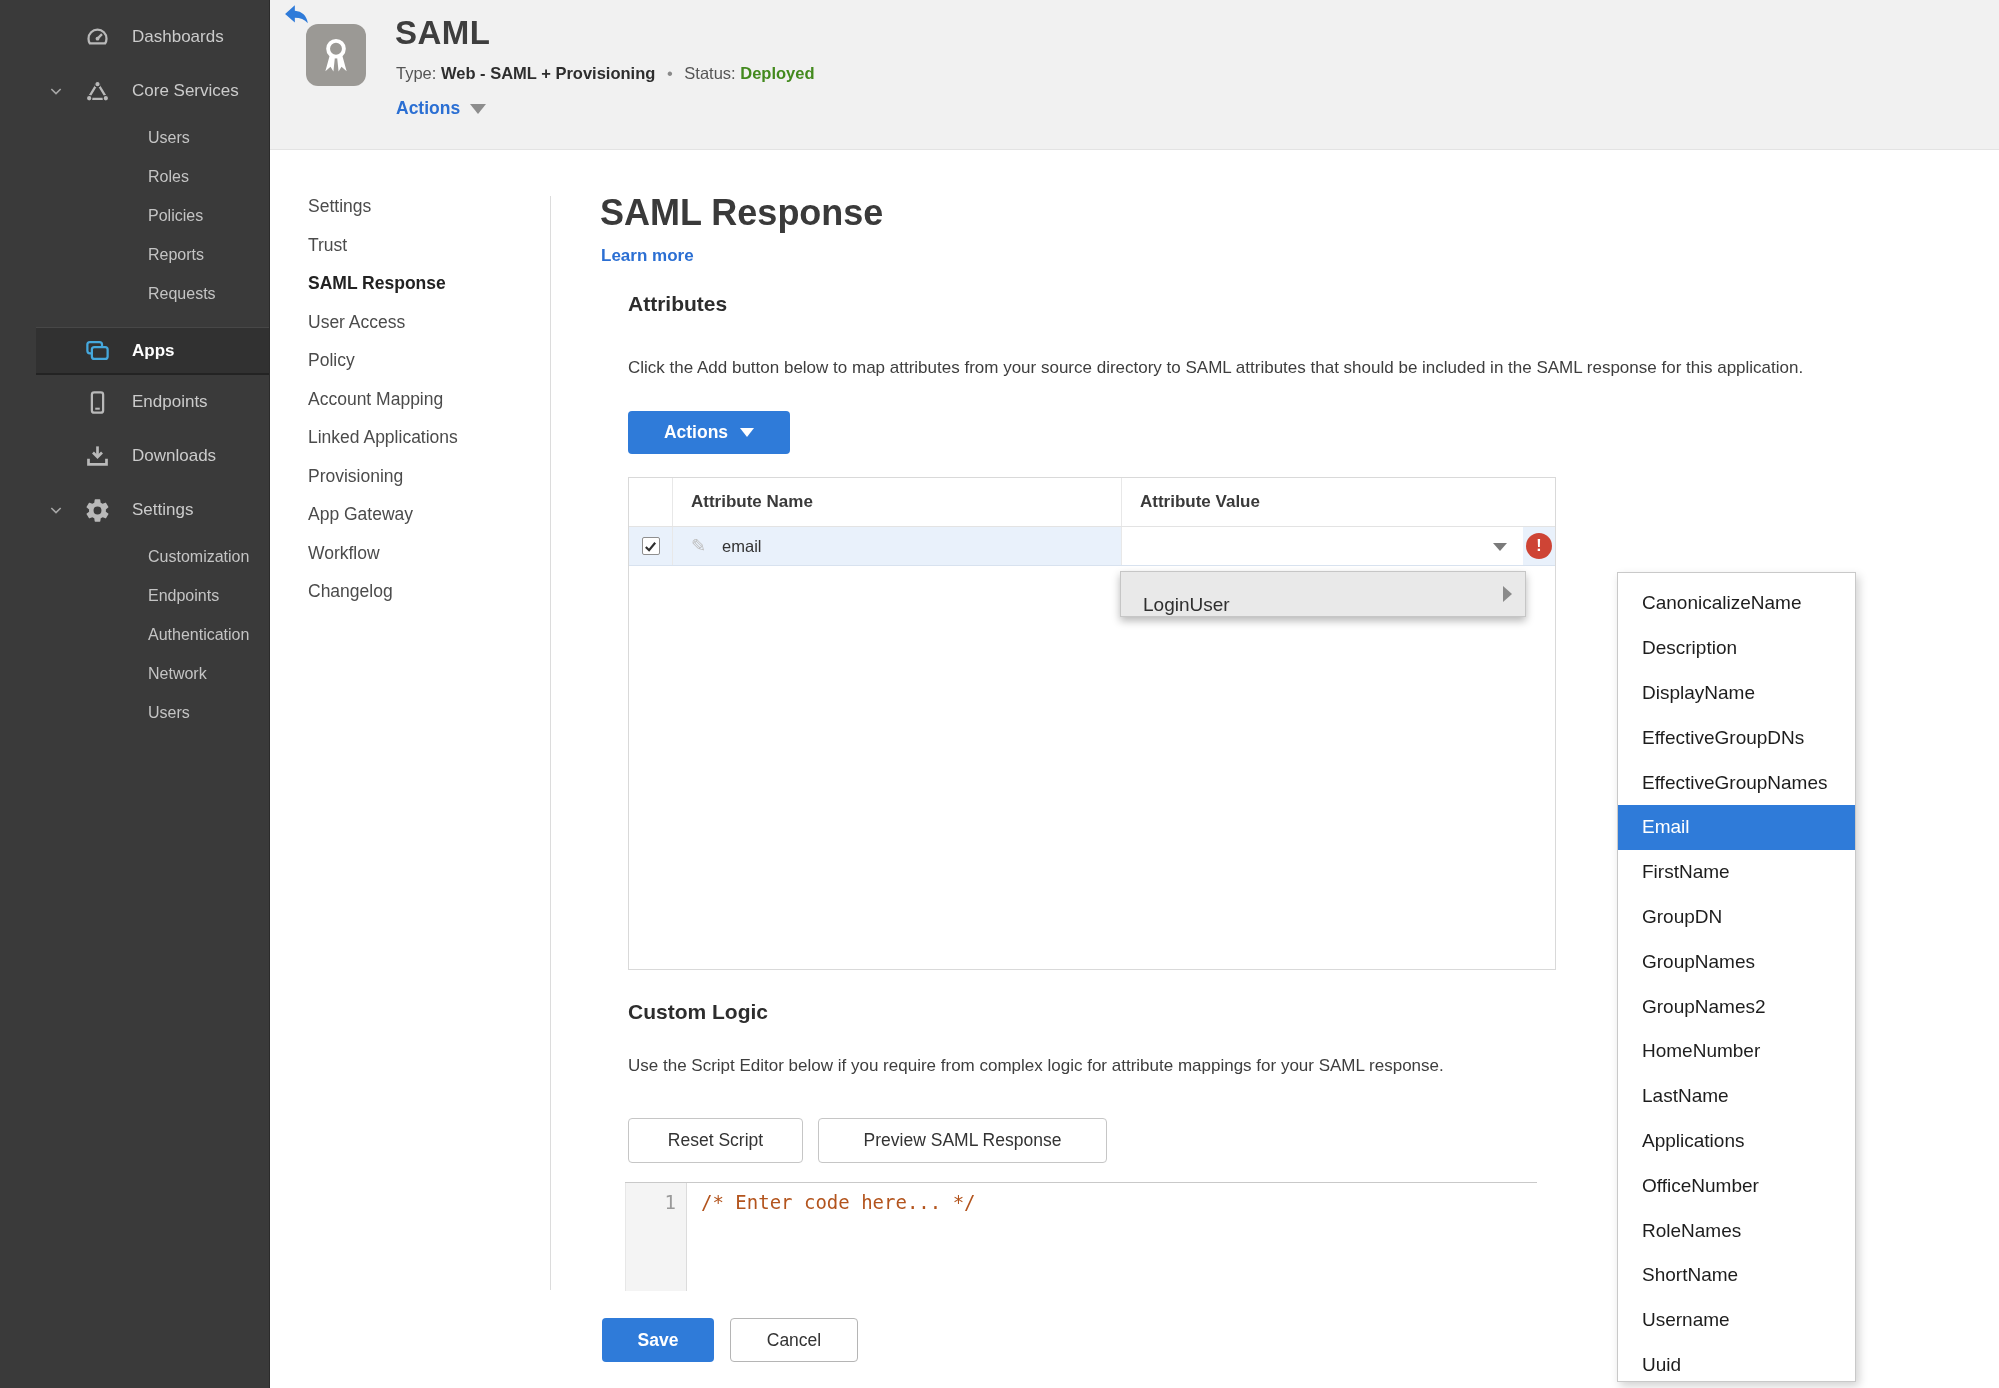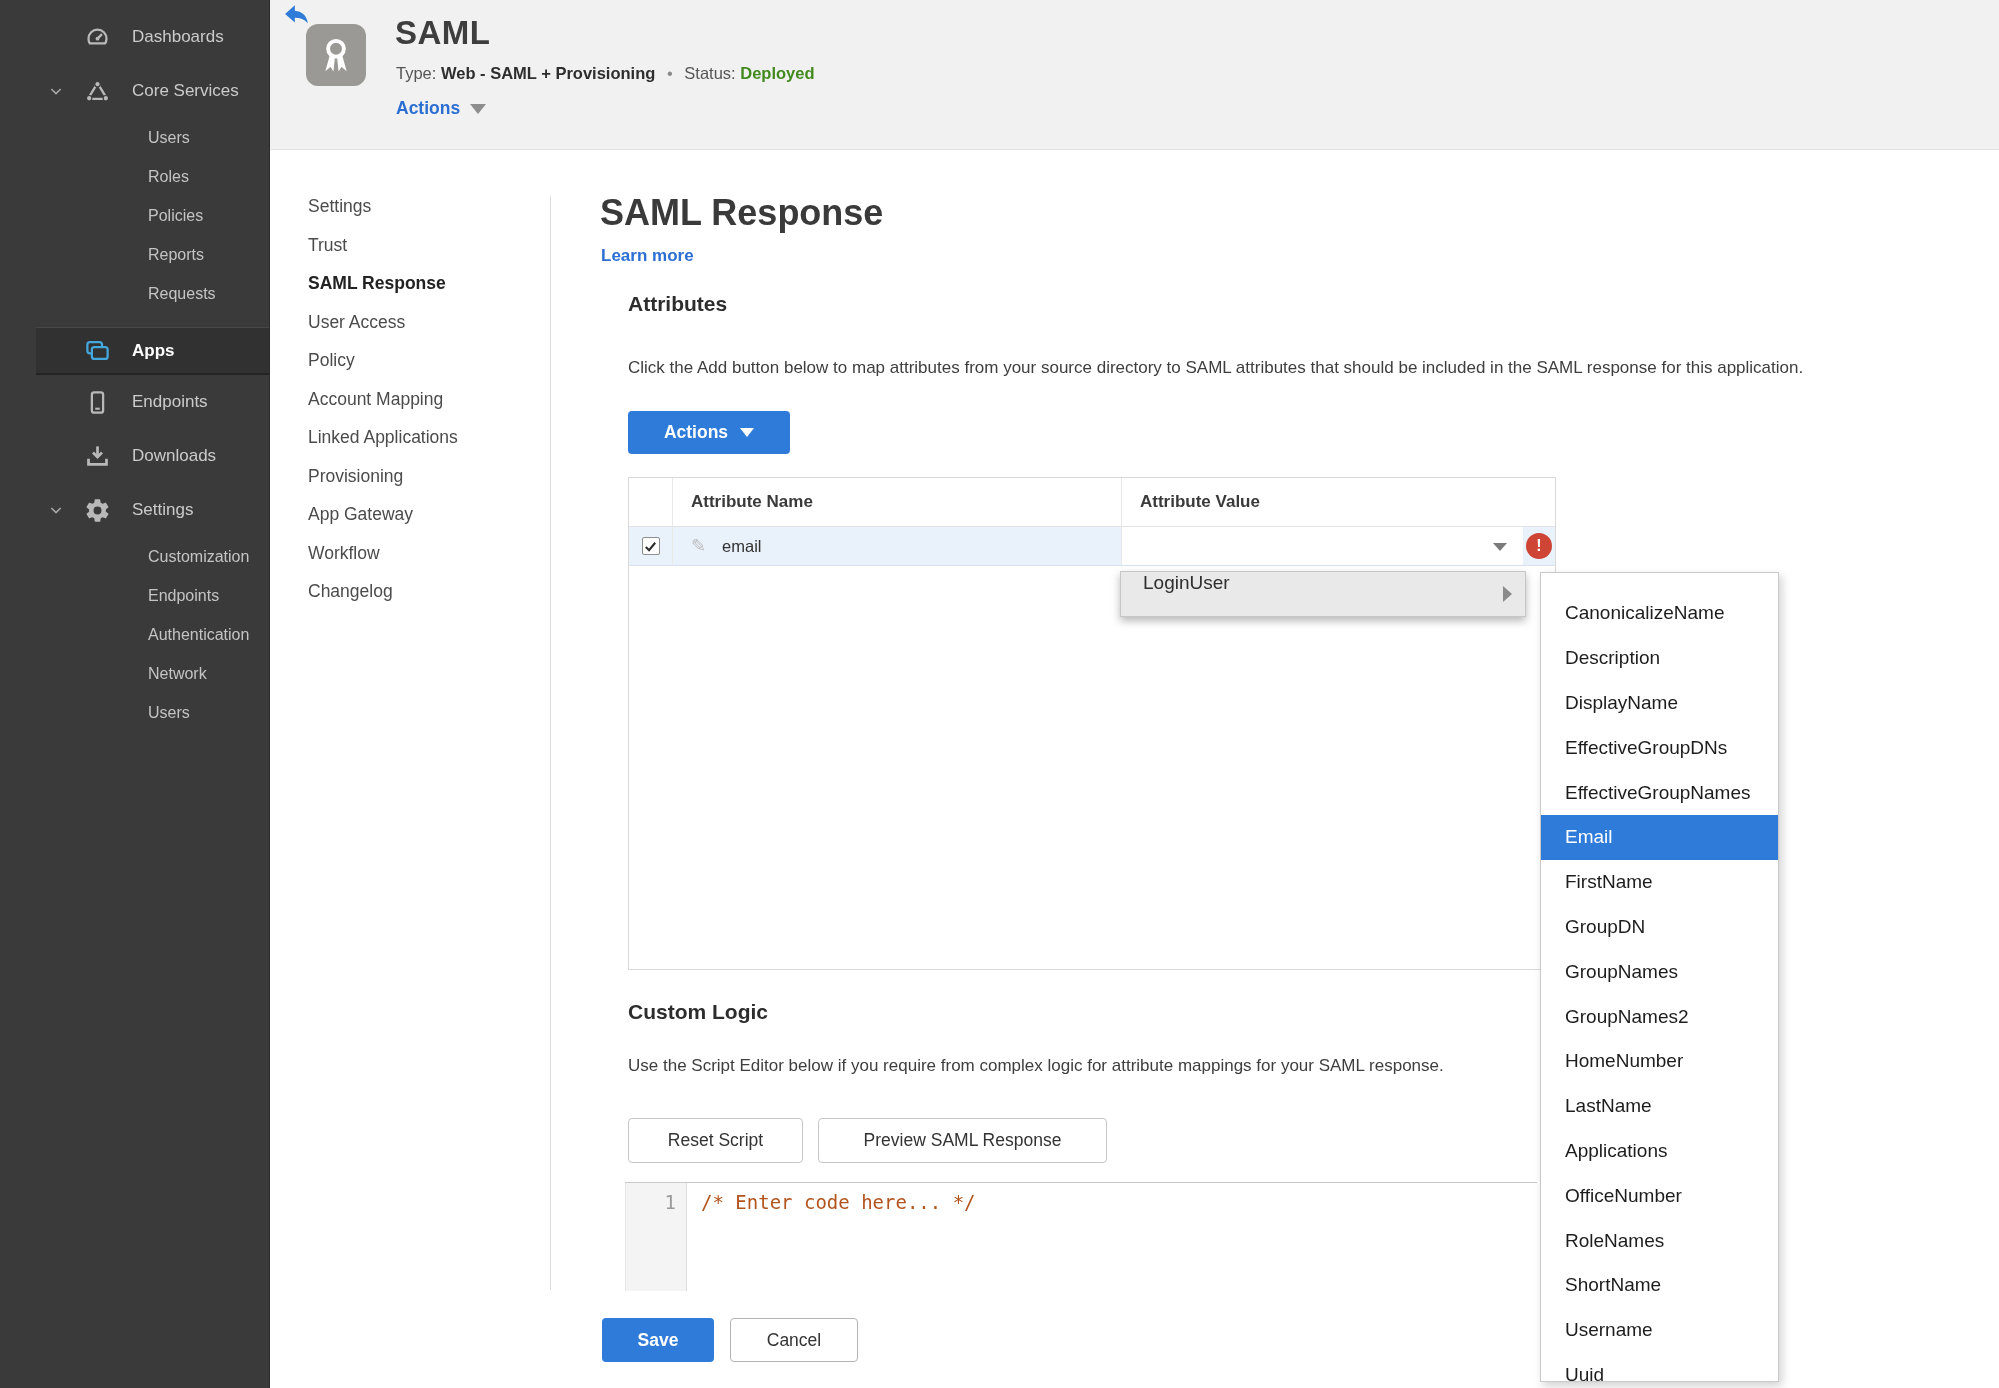--- a/index.html
+++ b/index.html
@@ -51,23 +51,23 @@
   .c-value { width:401px; align-self:stretch; display:flex; align-items:center; padding-left:18px; position:relative; }
   .c-err { flex:1; align-self:stretch; }
   .trow { display:flex; height:39px; background:#e9f1fb; border-bottom:1px solid #d8e2ef; font-size:16.5px; color:#333; }
   .trow .c-value { background:#fff; }
   .checkbox { width:18px; height:18px; background:#fff; border:1px solid #8f8f8f; border-radius:2px; display:flex; align-items:center; justify-content:center; cursor:pointer; }
   .pencil { color:#bdbdbd; font-size:18px; margin-right:16px; }
   .dd-caret { position:absolute; right:16px; top:50%; margin-top:-3px; width:0; height:0; border-left:7px solid transparent; border-right:7px solid transparent; border-top:8px solid #7a7a7a; cursor:pointer; }
   .err-badge { width:26px; height:26px; border-radius:50%; background:#ce4435; color:#fff; font-weight:bold; font-size:16px; display:flex; align-items:center; justify-content:center; margin:6px auto 0; }
 
   
-  .menu-loginuser { position:absolute; left:1120px; top:571px; width:406px; height:46px; background:#e9e9e9; border:1px solid #c6c6c6; box-shadow:0 4px 8px rgba(0,0,0,.28); display:flex; align-items:flex-start; padding-left:22px; font-size:19px; color:#2f2f2f; z-index:6; cursor:pointer; }
+  .menu-loginuser { position:absolute; left:1120px; top:571px; width:406px; height:46px; background:#e9e9e9; border:1px solid #c6c6c6; box-shadow:0 4px 8px rgba(0,0,0,.28); display:flex; align-items:flex-end; padding-left:22px; font-size:19px; color:#2f2f2f; z-index:6; cursor:pointer; }
   .menu-arrow { position:absolute; right:13px; top:50%; margin-top:-8px; width:0; height:0; border-top:8px solid transparent; border-bottom:8px solid transparent; border-left:9px solid #8a8a8a; }
-  .submenu { position:absolute; left:1540px; top:572px; width:239px; height:810px; background:#fff; border:1px solid #c9c9c9; box-shadow:3px 4px 9px rgba(0,0,0,.18); padding-top:18px; z-index:7; overflow:hidden; }
+  .submenu { position:absolute; left:1617px; top:572px; width:239px; height:810px; background:#fff; border:1px solid #c9c9c9; box-shadow:3px 4px 9px rgba(0,0,0,.18); padding-top:8px; z-index:7; overflow:hidden; }
   .sm-item { height:44.8px; display:flex; align-items:center; padding-left:24px; font-size:19px; color:#1d1d1d; cursor:pointer; white-space:nowrap; }
   .sm-item.active { background:#2f7bd9; color:#fff; }
 
   
   .btn-secondary { position:absolute; top:1118px; height:45px; background:#fff; border:1px solid #c6c6c6; border-radius:4px; font-size:17.5px; color:#333; font-family:inherit; cursor:pointer; }
   .editor { position:absolute; left:625px; top:1182px; width:912px; height:109px; border-top:1px solid #c9c9c9; z-index:1; }
   .gutter { position:absolute; left:0; top:0; bottom:0; width:62px; background:#f4f4f4; border-right:1px solid #dcdcdc; border-left:1px solid #e7e7e7; }
   .lineno { text-align:right; padding:8px 10px 0 0; font-family:"DejaVu Sans Mono","Liberation Mono",monospace; font-size:19px; color:#9a9a9a; }
   .code { position:absolute; left:76px; top:8px; font-family:"DejaVu Sans Mono","Liberation Mono",monospace; font-size:19px; color:#b3541d; white-space:pre; }
 

